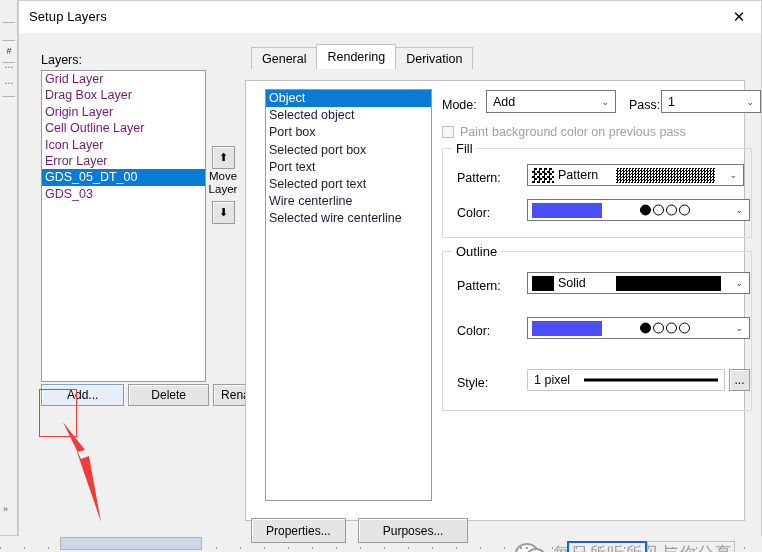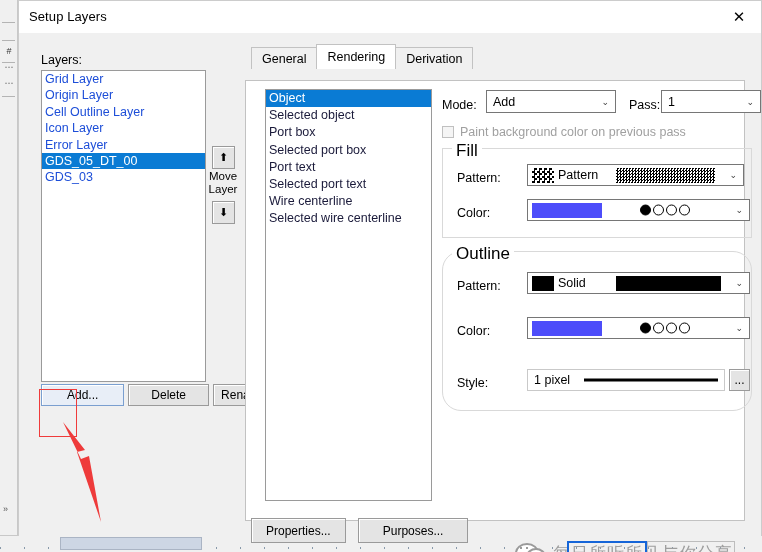--- a/index.html
+++ b/index.html
@@ -39,21 +39,21 @@
   .titlebar{position:absolute;left:0;top:0;width:742px;height:32px;background:#ffffff;}
   .dlg-title{position:absolute;left:10px;top:8px;font-size:13px;color:#000;letter-spacing:.1px;}
   .close-btn{position:absolute;right:0;top:0;width:44px;height:31px;display:flex;align-items:center;justify-content:center;
              font-size:15px;color:#000;cursor:default;}
 
   .dlg-body{position:absolute;left:0;top:32px;width:742px;height:503px;background:#f0f0f0;}
 
   
   .layers-label{position:absolute;left:22px;top:20px;font-size:12.5px;color:#000;}
   .layers-list{position:absolute;left:22px;top:37px;width:163px;height:310px;background:#fff;border:1px solid #9a9a9a;overflow:hidden;}
-  .layer-item{padding:0 3px;font-size:12.5px;line-height:16.4px;color:#1d4ed8;white-space:nowrap;cursor:default;}
+  .layer-item{padding:0 3px;font-size:12.5px;line-height:16.4px;color:#701a75;white-space:nowrap;cursor:default;}
   .layer-item.sel{background:#0a7bd4;color:#fff;}
 
   .move-up,.move-down{position:absolute;left:193px;width:21px;height:21px;background:#e4e4e4;
       border:1px solid #9a9a9a;box-shadow:inset 1px 1px 0 #ffffff;display:flex;align-items:center;justify-content:center;
       font-size:11px;color:#000;cursor:default;}
   .move-up{top:113px;}
   .move-down{top:168px;}
   .move-text{position:absolute;left:186px;top:137px;width:36px;text-align:center;font-size:11.5px;line-height:13px;color:#000;}
 
   .btn{background:#e4e4e4;border:1px solid #9a9a9a;box-shadow:inset 1px 1px 0 #ffffff;
@@ -85,23 +85,23 @@
   .combo .txt{position:absolute;left:6px;top:50%;transform:translateY(-50%);font-size:12.5px;color:#000;}
   #mode-combo{position:absolute;left:240px;top:9px;width:130px;height:23px;}
   .pass-label{position:absolute;left:383px;top:17px;font-size:12.5px;color:#000;}
   #pass-combo{position:absolute;left:415px;top:9px;width:100px;height:23px;}
 
   .paint-chk{position:absolute;left:196px;top:44px;display:flex;align-items:center;gap:6px;}
   .chkbox{width:12px;height:12px;border:1px solid #c0c0c0;background:#f5f5f5;box-sizing:border-box;}
   .paint-txt{font-size:12.5px;color:#a0a0a0;}
 
   .group{position:absolute;border:1px solid #d9d9d9;box-sizing:border-box;}
-  .group > .legend{position:absolute;left:9px;top:-8px;background:#fff;padding:0 4px;font-size:17px;color:#000;}
+  .group > .legend{position:absolute;left:9px;top:-8px;background:#fff;padding:0 4px;font-size:13px;color:#000;}
   #fill-group{left:196px;top:67px;width:310px;height:90px;}
-  #outline-group{left:196px;top:170px;width:310px;height:160px;border-radius:19px;}
+  #outline-group{left:196px;top:170px;width:310px;height:160px;}
 
   .fld-label{position:absolute;font-size:12.5px;color:#000;}
 
   .swatch-combo{position:absolute;background:#fff;border:1px solid #767676;box-sizing:border-box;cursor:default;}
   .swatch-combo .chev{position:absolute;right:6px;top:50%;transform:translateY(-50%);font-size:9px;color:#404040;}
   .pat-chip{position:absolute;left:4px;top:3px;width:22px;height:15px;}
   .pat-chip.checker{background:repeating-conic-gradient(#000 0 25%,#fff 0 50%) 0 0/5px 5px;}
   .pat-chip.solid{background:#000;}
   .pat-name{position:absolute;left:30px;top:50%;transform:translateY(-50%);font-size:12.5px;color:#000;}
   .pat-bar{position:absolute;left:88px;top:3px;right:28px;height:15px;}
@@ -162,20 +162,21 @@
   <div class="titlebar">
     <div class="dlg-title">Setup Layers</div>
     <div class="close-btn">✕</div>
   </div>
 
   <div class="dlg-body">
 
     <div class="layers-label">Layers:</div>
     <div class="layers-list" id="layers-list">
         <div class="layer-item">Grid Layer</div>
+        <div class="layer-item">Drag Box Layer</div>
         <div class="layer-item">Origin Layer</div>
         <div class="layer-item">Cell Outline Layer</div>
         <div class="layer-item">Icon Layer</div>
         <div class="layer-item">Error Layer</div>
         <div class="layer-item sel">GDS_05_DT_00</div>
         <div class="layer-item">GDS_03</div>
       </div>
 
     <div class="move-up">
       <span>⬆</span>

